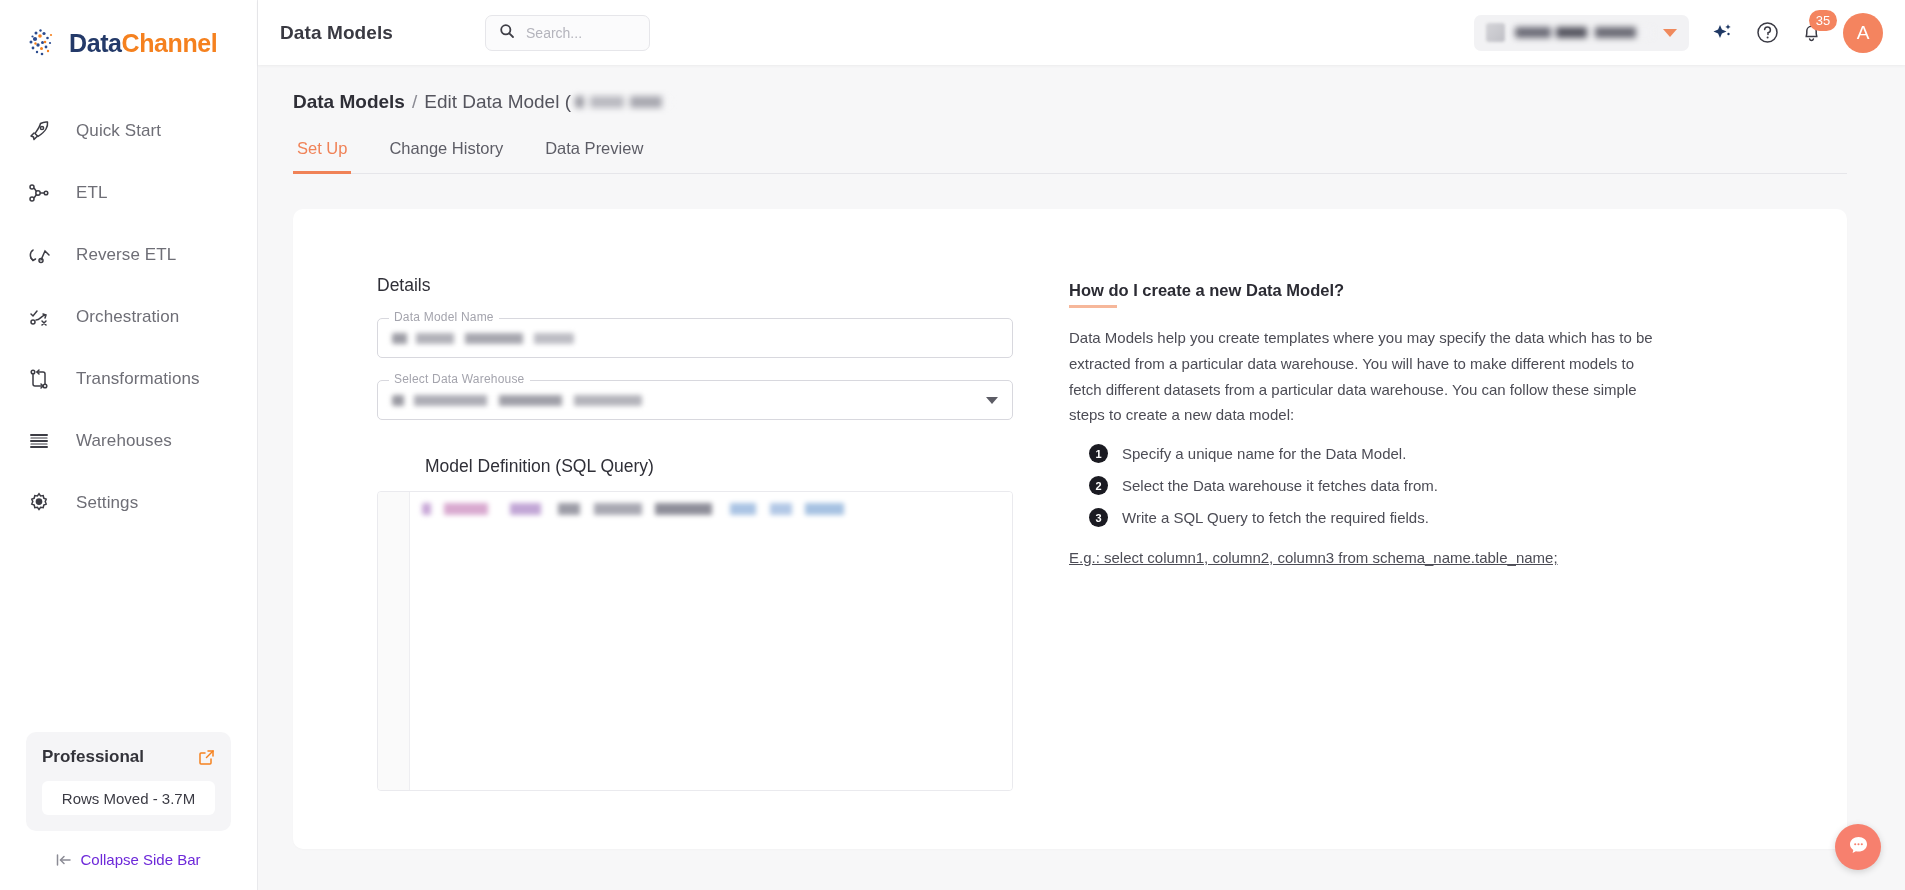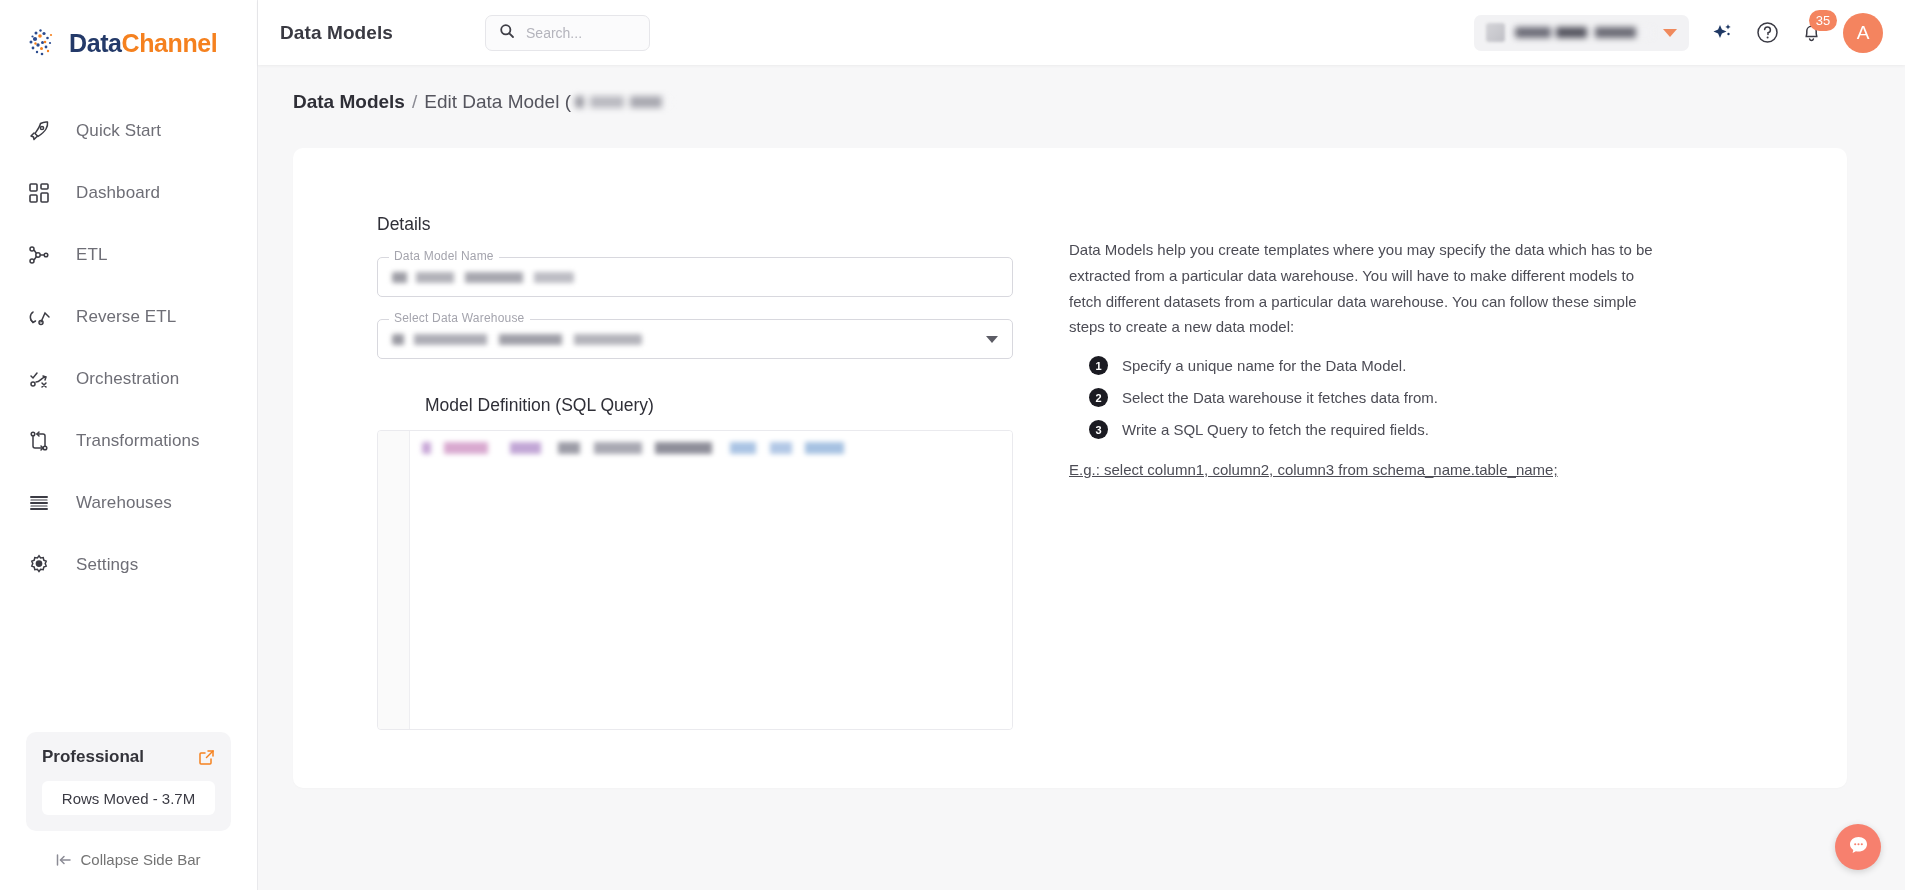--- a/index.html
+++ b/index.html
@@ -39,21 +39,21 @@
   .rows-pill {
     margin-top: 14px; background: #ffffff; border-radius: 6px;
     height: 34px; display: flex; align-items: center; justify-content: center;
     font-size: 15px; color: #3b3b44; cursor: pointer;
   }
   .collapse-row {
     margin-top: 20px; display: flex; align-items: center; justify-content: center;
     gap: 8px; cursor: pointer;
   }
   .collapse-icon { width: 16px; height: 14px; }
-  .collapse-label { font-size: 15px; color: #737373; }
+  .collapse-label { font-size: 15px; color: #6d28d9; }
 
   
   .main { flex: 1; height: 890px; background: #f7f7f8; display: flex; flex-direction: column; min-width: 0; position: relative; }
 
   .topbar {
     height: 65px; background: #ffffff; flex: 0 0 65px;
     display: flex; align-items: center; padding: 0 22px 0 22px;
     box-shadow: 0 1px 3px rgba(0,0,0,0.05); position: relative; z-index: 5;
   }
   .top-title { font-size: 19px; font-weight: bold; color: #3a3a42; letter-spacing: 0.1px; }
@@ -201,31 +201,20 @@
           <svg width="24" height="24" viewBox="0 0 24 24" fill="none" stroke="#3c3c44" stroke-width="1.5" stroke-linecap="round" stroke-linejoin="round">
             <path d="M13.5 4.5c3.5-2 7-1.5 7-1.5s.5 3.5-1.5 7c-1.6 2.8-5 5.5-8 7.5l-3-3c2-3 4.7-6.4 5.5-10z"></path>
             <circle cx="15" cy="9" r="1.6"></circle>
             <path d="M7 14l-3 3 2.5 1 .5 2.5 3-3"></path>
           </svg>
         </span>
         <span class="nav-label">Quick Start</span>
       </div>
       <div class="nav-item">
         <span class="nav-icon">
-          <svg width="22" height="22" viewBox="0 0 22 22" fill="none" stroke="#3c3c44" stroke-width="1.6">
-            <rect x="2" y="2" width="7" height="7" rx="1"></rect>
-              <rect x="13" y="2" width="7" height="5" rx="1"></rect>
-            <rect x="2" y="13" width="7" height="7" rx="1"></rect>
-              <rect x="13" y="11" width="7" height="9" rx="1"></rect>
-          </svg>
-        </span>
-        <span class="nav-label">Dashboard</span>
-      </div>
-      <div class="nav-item">
-        <span class="nav-icon">
           <svg width="24" height="24" viewBox="0 0 24 24" fill="none" stroke="#3c3c44" stroke-width="1.5">
             <circle cx="5" cy="6" r="2"></circle>
               <circle cx="5" cy="18" r="2"></circle>
               <circle cx="11" cy="12" r="2.2"></circle>
               <circle cx="19" cy="12" r="1.8"></circle>
             <path d="M7 7l2.5 3.5M7 17l2.5-3.5M13.2 12h4"></path>
           </svg>
         </span>
         <span class="nav-label">ETL</span>
       </div>
@@ -358,20 +347,25 @@
     </div>
 
     <div class="content">
       <div class="crumb">
         <span class="crumb-root">Data Models</span>
         <span class="crumb-sep">/</span>
         <span>Edit Data Model (</span>
         <span class="crumb-blur"></span>
       </div>
 
+      <div class="tabs">
+        <div class="tab active">Set Up</div>
+        <div class="tab">Change History</div>
+        <div class="tab">Data Preview</div>
+      </div>
 
       <div class="card">
         <div class="col-left">
           <div class="sec-title">Details</div>
 
           <div class="field">
             <span class="field-label">Data Model Name</span>
             <div class="field-box">
               <span class="blur-val v1"></span>
             </div>
@@ -388,20 +382,24 @@
           <div class="sql-title">Model Definition (SQL Query)</div>
           <div class="sql-box">
             <div class="gutter"></div>
             <div class="sql-body">
               <div class="sql-line"></div>
             </div>
           </div>
         </div>
 
         <div class="col-right">
+          <div>
+            <span class="help-title">How do I create a new Data Model?</span>
+            <div class="help-underline"></div>
+          </div>
           <div class="help-para">Data Models help you create templates where you may specify the data which has to be extracted from a particular data warehouse. You will have to make different models to fetch different datasets from a particular data warehouse. You can follow these simple steps to create a new data model:</div>
           <div class="steps">
             <div class="step">
               <span class="step-num">1</span>
               <span class="step-text">Specify a unique name for the Data Model.</span>
             </div>
             <div class="step">
               <span class="step-num">2</span>
               <span class="step-text">Select the Data warehouse it fetches data from.</span>
             </div>

